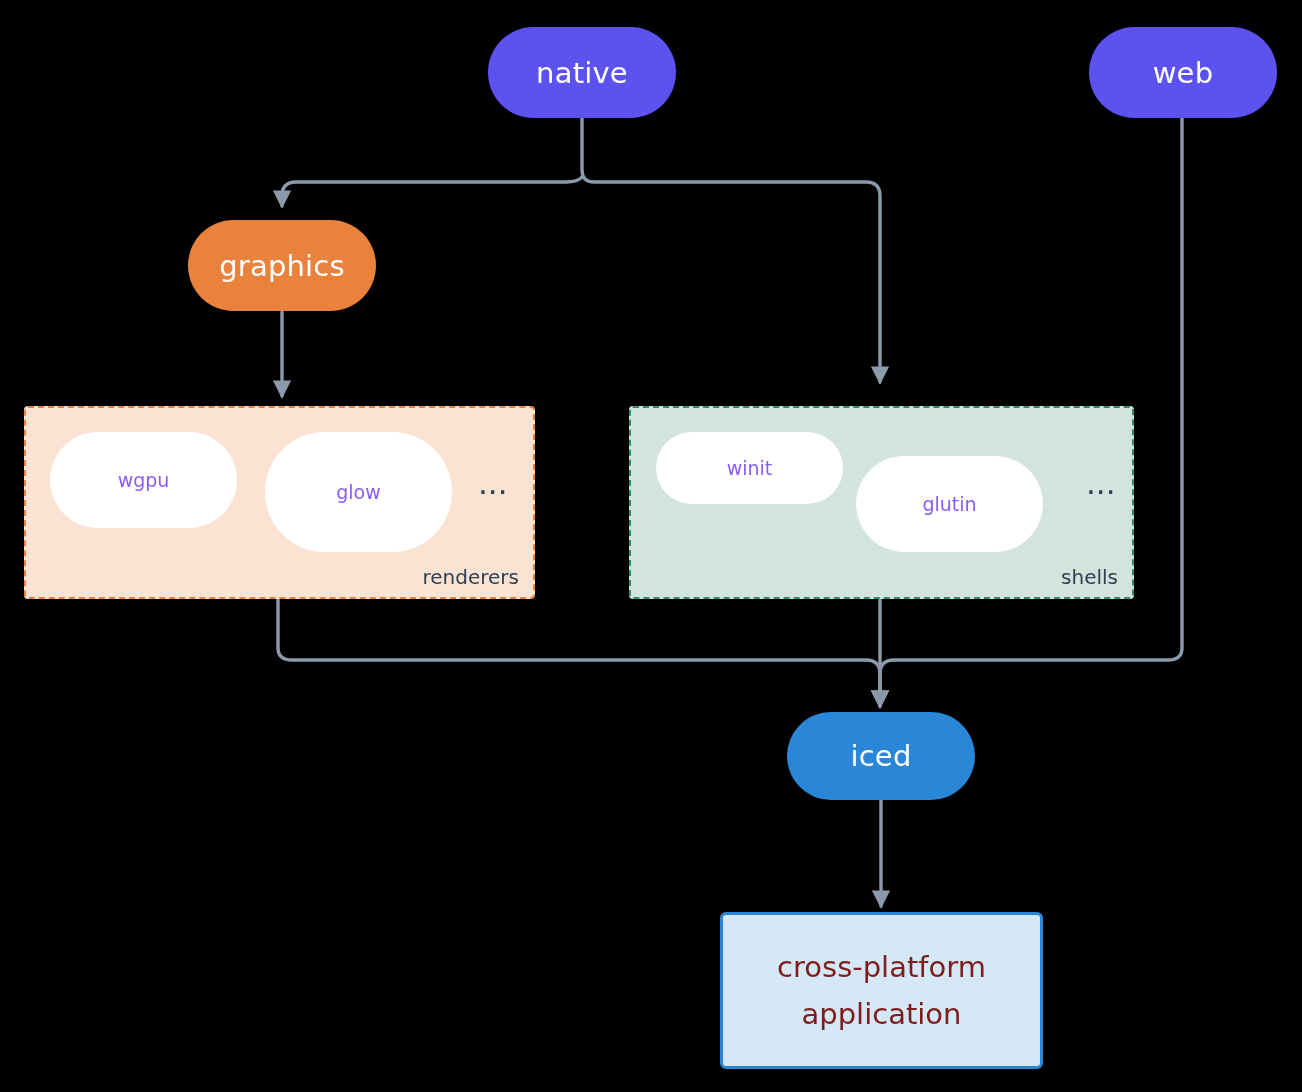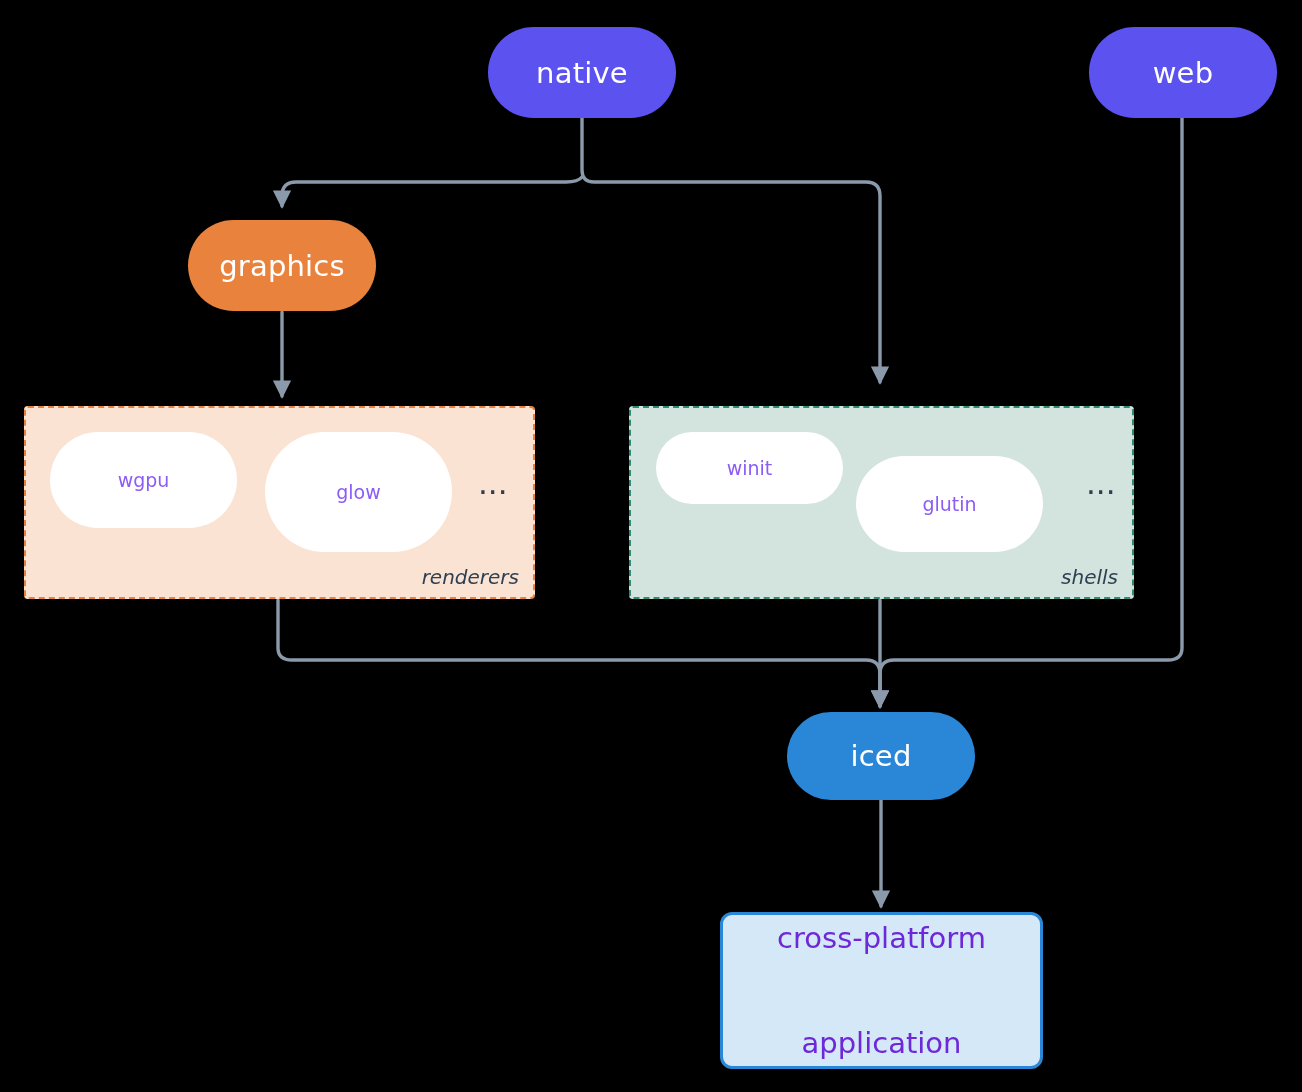--- a/index.html
+++ b/index.html
@@ -65,21 +65,20 @@
   .group-shells {
     background: #D3E3DD;
     border: 2px dashed #2E8B74;
   }
   .group-label {
     position: absolute;
     right: 14px;
     bottom: 8px;
     font-size: 20px;
     color: #2E4052;
-    font-style: italic;
   }
 
   
   .chip {
     position: absolute;
     box-sizing: border-box;
     background: #ffffff;
     border-radius: 999px;
     display: flex;
     align-items: center;
@@ -95,26 +94,26 @@
     line-height: 1;
     z-index: 2;
   }
 
   
   .app-box {
     position: absolute;
     box-sizing: border-box;
     background: #D5E8F7;
     border: 3px solid #2A87D8;
-    border-radius: 12px;
+    border-radius: 6px;
     display: flex;
     flex-direction: column;
     align-items: center;
-    justify-content: space-between;
-    color: #6d28d9;
+    justify-content: center;
+    color: #7f1d1d;
     font-size: 29px;
     line-height: 1.6;
     z-index: 2;
   }
 </style>
 </head>
 <body>
 
 <div id="diagram">
 

